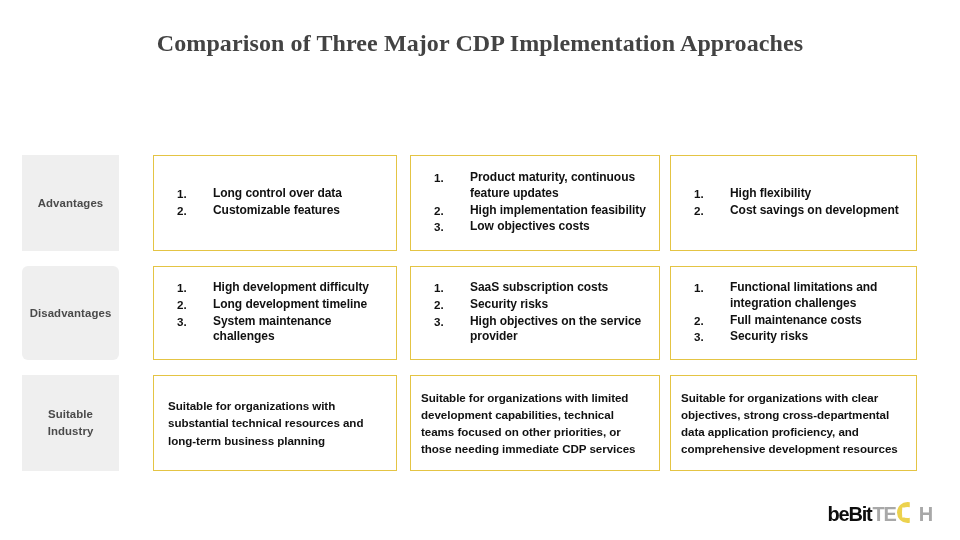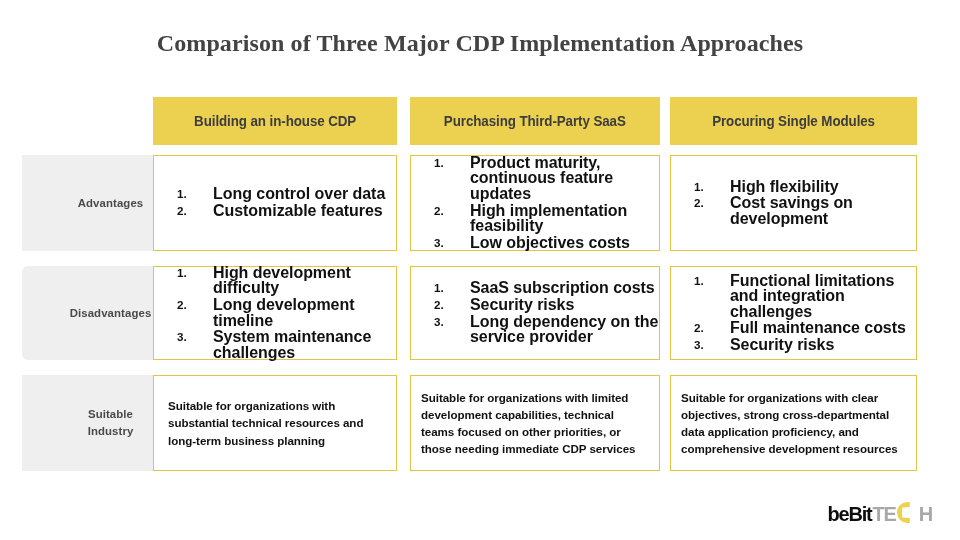--- a/index.html
+++ b/index.html
@@ -67,21 +67,20 @@
 
   .row-label {
     position: absolute;
     left: 22px;
     width: 97px;
     background: #efefef;
     display: flex;
     align-items: center;
     justify-content: center;
     text-align: center;
-    padding-left: 40px;
   }
   .row-label span {
     font-family: "Liberation Sans", sans-serif;
     font-weight: bold;
     font-size: 11.4px;
     color: #4a4a4a;
     line-height: 17px;
     letter-spacing: 0.1px;
   }
 
@@ -108,21 +107,21 @@
   ol.clist {
     margin: 0;
     padding: 0;
     list-style: none;
     counter-reset: item;
   }
   ol.clist > li {
     counter-increment: item;
     position: relative;
     padding-left: 59px;
-    font-size: 16px;
+    font-size: 12px;
     font-weight: bold;
     color: #111111;
     line-height: 15.6px;
     margin: 0 0 1px 0;
     letter-spacing: -0.05px;
   }
   ol.clist > li::before {
     content: counter(item) ".";
     position: absolute;
     left: 23px;
@@ -182,31 +181,20 @@
   }
   .logo .mark-h { color: #a8a8a8; }
 </style>
 </head>
 <body>
 
 <div class="slide">
 
   <div class="title">Comparison of Three Major CDP Implementation Approaches</div>
 
-  <div class="header-row">
-    <div class="col-head col-1">
-      <span>Building an in-house CDP</span>
-    </div>
-    <div class="col-head col-2">
-      <span>Purchasing Third-Party SaaS</span>
-    </div>
-    <div class="col-head col-3">
-      <span>Procuring Single Modules</span>
-    </div>
-  </div>
 
   <div class="row-label r1-lab">
     <span>Advantages</span>
   </div>
   <div class="row-label r2-lab">
     <span>Disadvantages</span>
   </div>
   <div class="row-label r3-lab">
     <span class="multiline">Suitable<br>Industry</span>
   </div>
@@ -235,21 +223,21 @@
     <ol class="clist">
       <li>High development difficulty</li>
       <li>Long development timeline</li>
       <li>System maintenance challenges</li>
     </ol>
   </div>
   <div class="cell r2 col-2">
     <ol class="clist indent-sm">
       <li>SaaS subscription costs</li>
       <li>Security risks</li>
-      <li>Long dependency on the service provider</li>
+      <li>High objectives on the service provider</li>
     </ol>
   </div>
   <div class="cell r2 col-3">
     <ol class="clist">
       <li>Functional limitations and integration challenges</li>
       <li>Full maintenance costs</li>
       <li>Security risks</li>
     </ol>
   </div>
 

